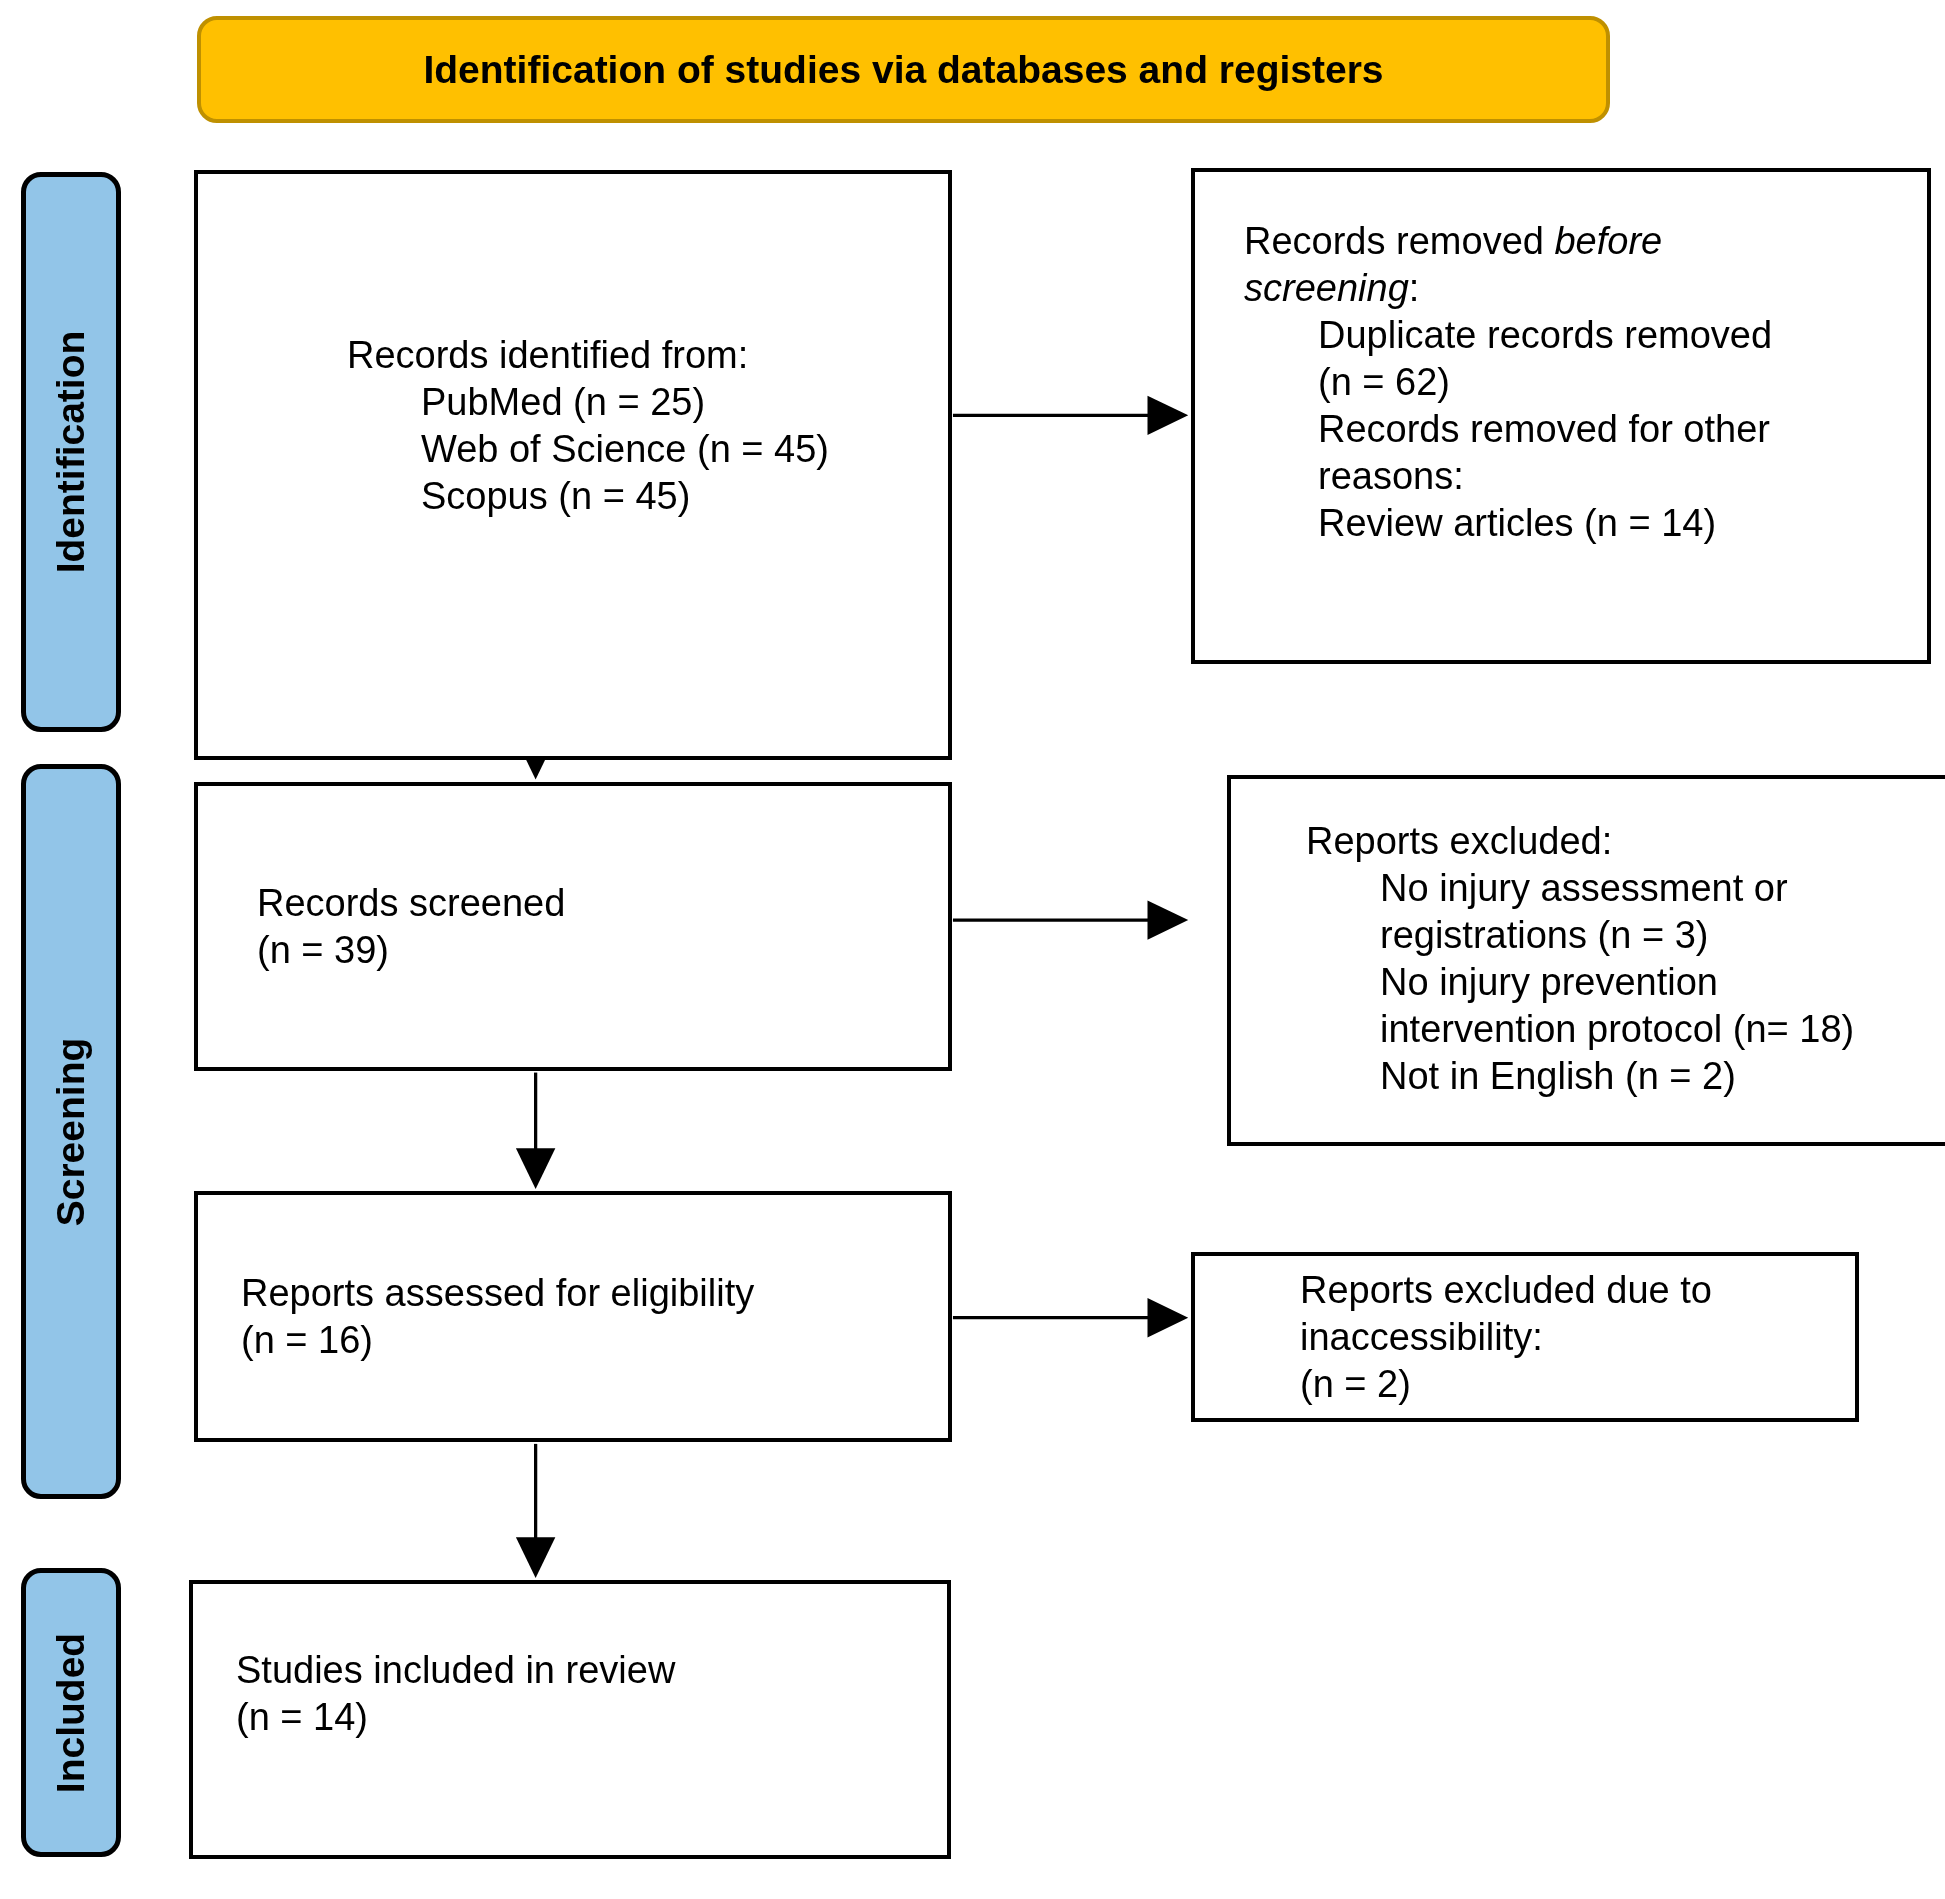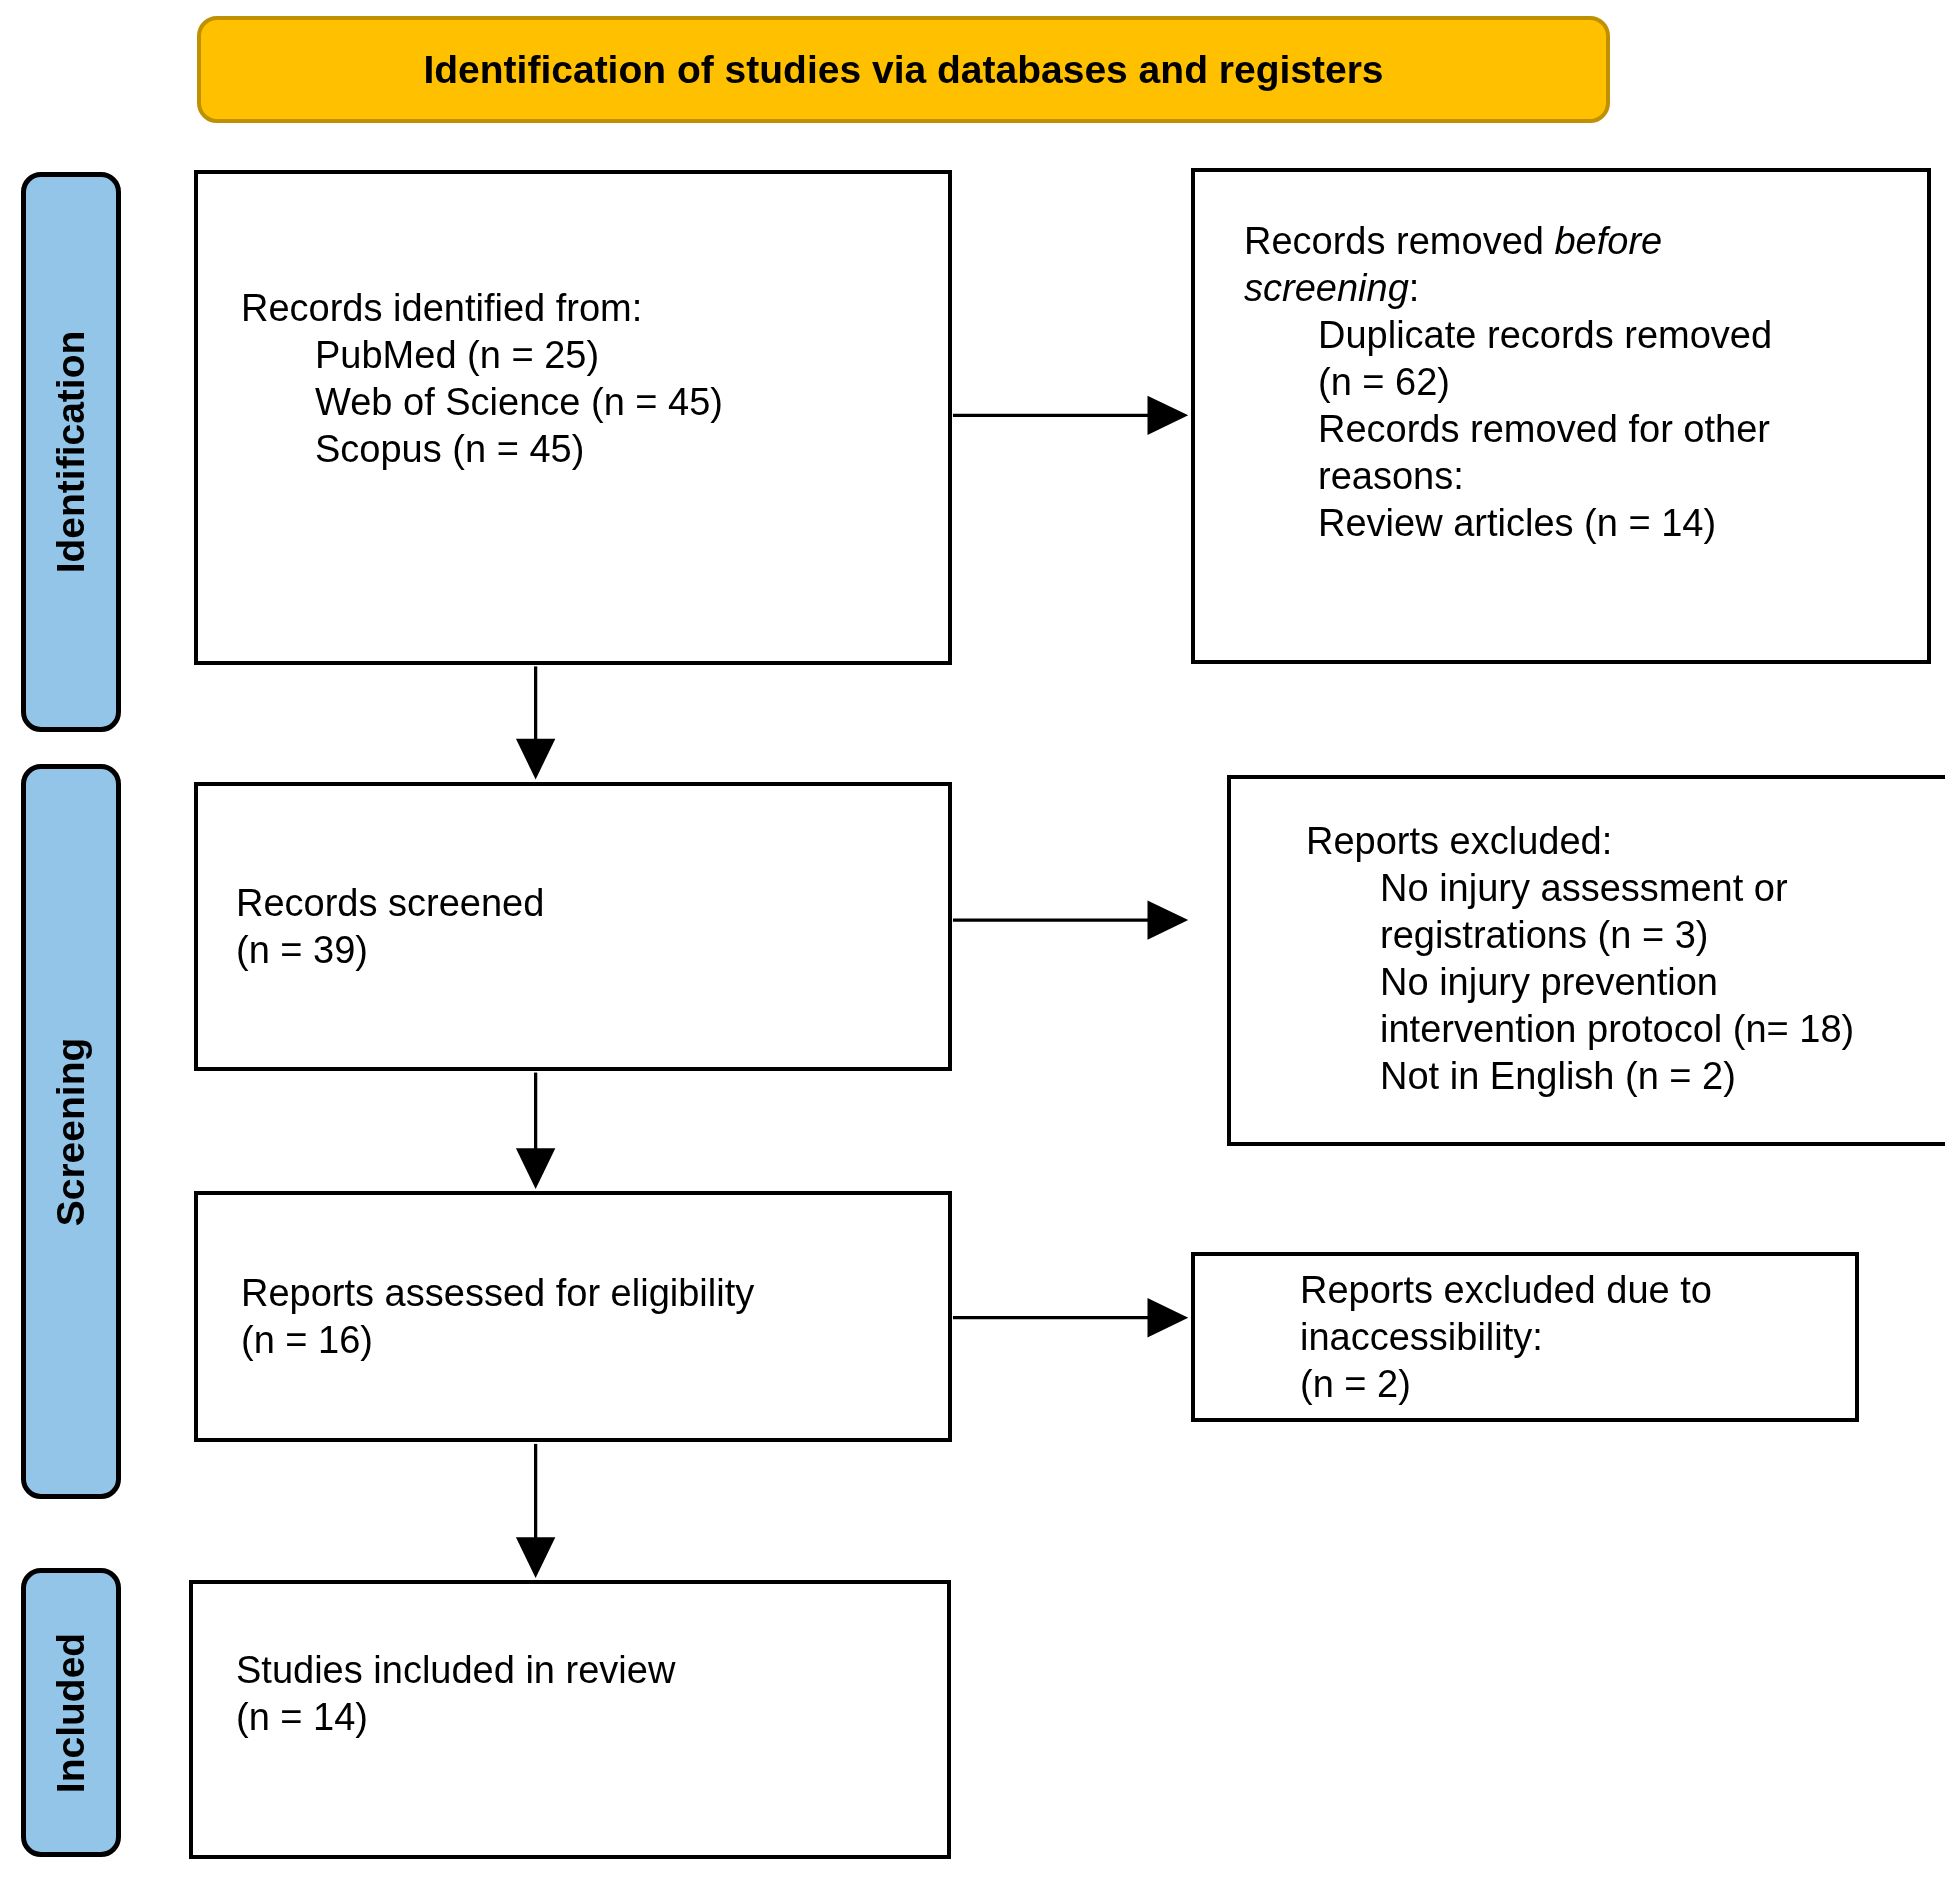--- a/index.html
+++ b/index.html
@@ -36,24 +36,24 @@
   .fbox{
     position:absolute;background:#fff;border:4.6px solid var(--box-border);
     box-sizing:border-box;z-index:2;
     font-size:38px;line-height:47px;
     display:flex;flex-direction:column;
   }
   .fbox .line{padding-left:0;}
   .fbox .line.indent{padding-left:74px;}
   .fbox .it{font-style:italic;}
   .vcenter{justify-content:center;}
-  #box-records-identified{left:194px;top:170px;width:758px;height:495px;padding-left:43px;padding-right:13px;justify-content:center;}
+  #box-records-identified{left:194px;top:170px;width:758px;height:590px;padding-left:43px;padding-right:13px;justify-content:center;align-items:center;}
   #box-records-identified .lines{transform:translateY(-39px);}
   #box-records-removed{left:1191px;top:168px;width:740px;height:496px;padding:46px 0 0 49px;}
-  #box-records-screened{left:194px;top:782px;width:758px;height:289px;padding-left:38px;padding-right:13px;}
+  #box-records-screened{left:194px;top:782px;width:758px;height:289px;padding-left:59px;padding-right:13px;}
   #box-reports-excluded{left:1191px;top:775px;width:740px;height:371px;padding:39px 13px 0 75px;margin-left:36px;}
   #box-reports-assessed{left:194px;top:1191px;width:758px;height:251px;padding-left:43px;padding-right:13px;}
   #box-reports-excluded-inaccessibility{left:1191px;top:1252px;width:668px;height:170px;padding-left:105px;padding-right:26px;}
   #box-studies-included{left:189px;top:1580px;width:762px;height:279px;padding-left:43px;padding-right:13px;}
   #box-studies-included .lines{transform:translateY(-26px);}
   #stage-identification{top:172px;height:560px;}
   #stage-screening{top:764px;height:735px;}
   #stage-included{top:1568px;height:289px;}
 </style>
 </head>

